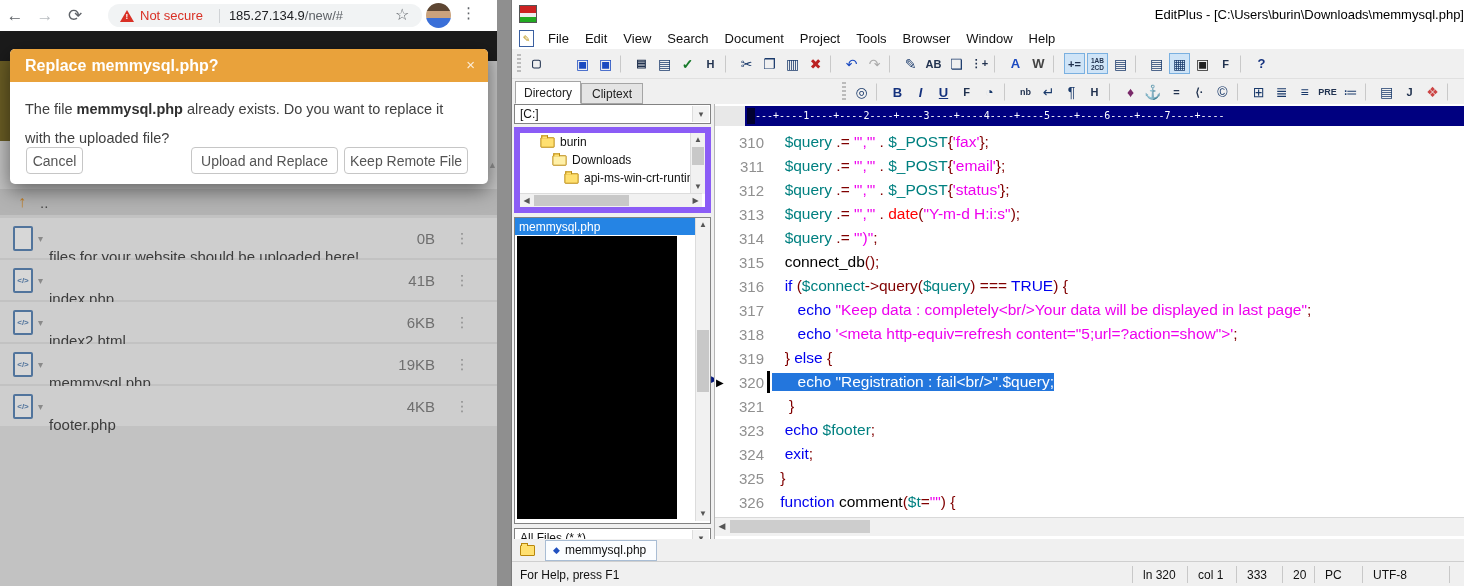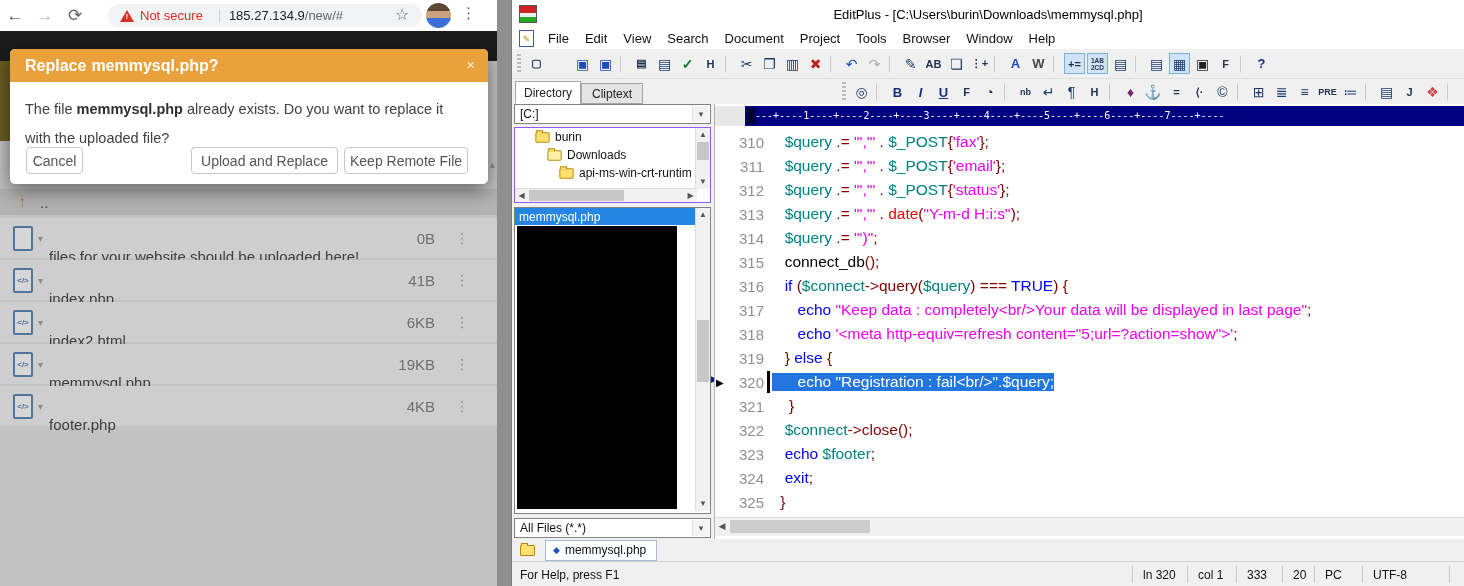--- a/index.html
+++ b/index.html
@@ -57,21 +57,21 @@
   .btn-upload{left:181px;width:147px;}
   .btn-keep{left:334px;width:124px;}
 
   .gapstrip{position:absolute;left:497px;top:0;width:14px;height:586px;background:#8f8f8f;}
 
   
   .ep{position:absolute;left:511px;top:0;width:953px;height:586px;background:#f0f0f0;border-left:1px solid #7b7b7b;box-sizing:border-box;}
   .ep-title{position:absolute;left:0;top:0;width:100%;height:28px;background:#fff;display:flex;align-items:center;}
   .ep-logo{width:16px;height:16px;margin-left:7px;border:1px solid #555;
            background:linear-gradient(180deg,#c22 0 45%,#eee 45% 70%,#2a2 70%);}
-  .ep-titletext{position:absolute;left:0;width:100%;text-align:center;font-size:13px;color:#000;}
+  .ep-titletext{position:absolute;left:0;width:100%;text-align:right;font-size:13px;color:#000;}
   .ep-menubar{position:absolute;left:0;top:28px;width:100%;height:21px;background:#fff;display:flex;align-items:center;
               font-size:13px;color:#111;border-bottom:1px solid #e8e8e8;}
   .ep-docicon{width:13px;height:15px;border:1px solid #3a5fa0;background:#fff;margin:0 6px 0 7px;font-size:9px;
               color:#b58a00;display:flex;align-items:center;justify-content:center;}
   .mitem{padding:0 8px;cursor:pointer;}
   .tb{position:absolute;display:flex;align-items:center;}
   .tb1{left:0;top:49px;width:100%;height:29px;background:#f0f0f0;border-bottom:1px solid #e0e0e0;}
   .handle{width:4px;height:20px;margin:0 4px 0 5px;background:repeating-linear-gradient(180deg,#bbb 0 2px,transparent 2px 4px);}
   .ic{width:21px;height:21px;margin:0 1px;display:flex;align-items:center;justify-content:center;
       font-size:14px;color:#1a3a6b;border:1px solid transparent;box-sizing:border-box;}
@@ -103,21 +103,21 @@
   .ptab.active{background:#fff;border-bottom:1px solid #fff;z-index:2;}
   .ptab.idle{background:#e4e4e4;height:21px;top:4px;}
   .tb2{left:325px;top:1px;height:24px;position:absolute;display:flex;align-items:center;}
 
   
   .panel{position:absolute;left:2px;top:104px;width:197px;height:456px;}
   .combo{position:relative;background:#fff;border:1px solid #828282;height:20px;font-size:12px;color:#111;
          display:flex;align-items:center;padding-left:5px;box-sizing:border-box;}
   .combo .arr{position:absolute;right:1px;top:1px;width:16px;height:16px;background:#f3f3f3;color:#555;
          display:flex;align-items:center;justify-content:center;font-size:9px;border-left:1px solid #ddd;}
-  .treebox{position:relative;margin-top:3px;background:#fff;border:1px solid #8b5cf6;height:74px;overflow:hidden;}
+  .treebox{position:relative;margin-top:3px;background:#fff;border:6px solid #8b5cf6;height:74px;overflow:hidden;}
   .titem{display:flex;align-items:center;height:18px;font-size:12px;color:#111;}
   .titem .fold{margin-right:5px;transform:scale(.95);}
   .vs{position:absolute;right:0;top:0;width:14px;background:#f1f1f1;border-left:1px solid #dcdcdc;}
   .vs .sa{position:absolute;left:0;width:14px;height:14px;color:#555;font-size:8px;text-align:center;line-height:14px;}
   .vs .thumb{position:absolute;left:1px;width:12px;background:#c8c8c8;}
   .hs{position:absolute;left:0;bottom:0;height:13px;background:#f1f1f1;border-top:1px solid #dcdcdc;}
   .hs .sa{position:absolute;top:0;width:13px;height:13px;color:#555;font-size:8px;text-align:center;line-height:13px;}
   .hs .thumb{position:absolute;top:1px;height:11px;background:#c8c8c8;}
   .filelist{position:relative;margin-top:4px;background:#fff;border:1px solid #828282;height:305px;overflow:hidden;}
   .fsel{height:17px;background:#2584e4;color:#fff;font-size:12px;display:flex;align-items:center;padding-left:4px;}
@@ -537,24 +537,20 @@
             <span class="num">320</span>
             <pre class="selline"><span class="tk-t">     echo "Registration : fail&lt;br/&gt;".$query;</span></pre>
           </div>
           <span class="linemark" style="top: 247px;">▶</span>
           <span class="caret" style="top: 241px;"></span>
           <div class="cl">
             <span class="num">321</span>
             <pre><span class="tk-t">   </span><span class="tk-p">}</span></pre>
           </div>
           <div class="cl">
-            <span class="num">322</span>
-            <pre><span class="tk-t">  </span><span class="tk-v">$connect</span><span class="tk-p">-&gt;close();</span></pre>
-          </div>
-          <div class="cl">
             <span class="num">323</span>
             <pre><span class="tk-t">  </span><span class="tk-k">echo</span><span class="tk-t"> </span><span class="tk-v">$footer</span><span class="tk-p">;</span></pre>
           </div>
           <div class="cl">
             <span class="num">324</span>
             <pre><span class="tk-t">  </span><span class="tk-k">exit</span><span class="tk-p">;</span></pre>
           </div>
           <div class="cl">
             <span class="num">325</span>
             <pre><span class="tk-t"> </span><span class="tk-p">}</span></pre>

